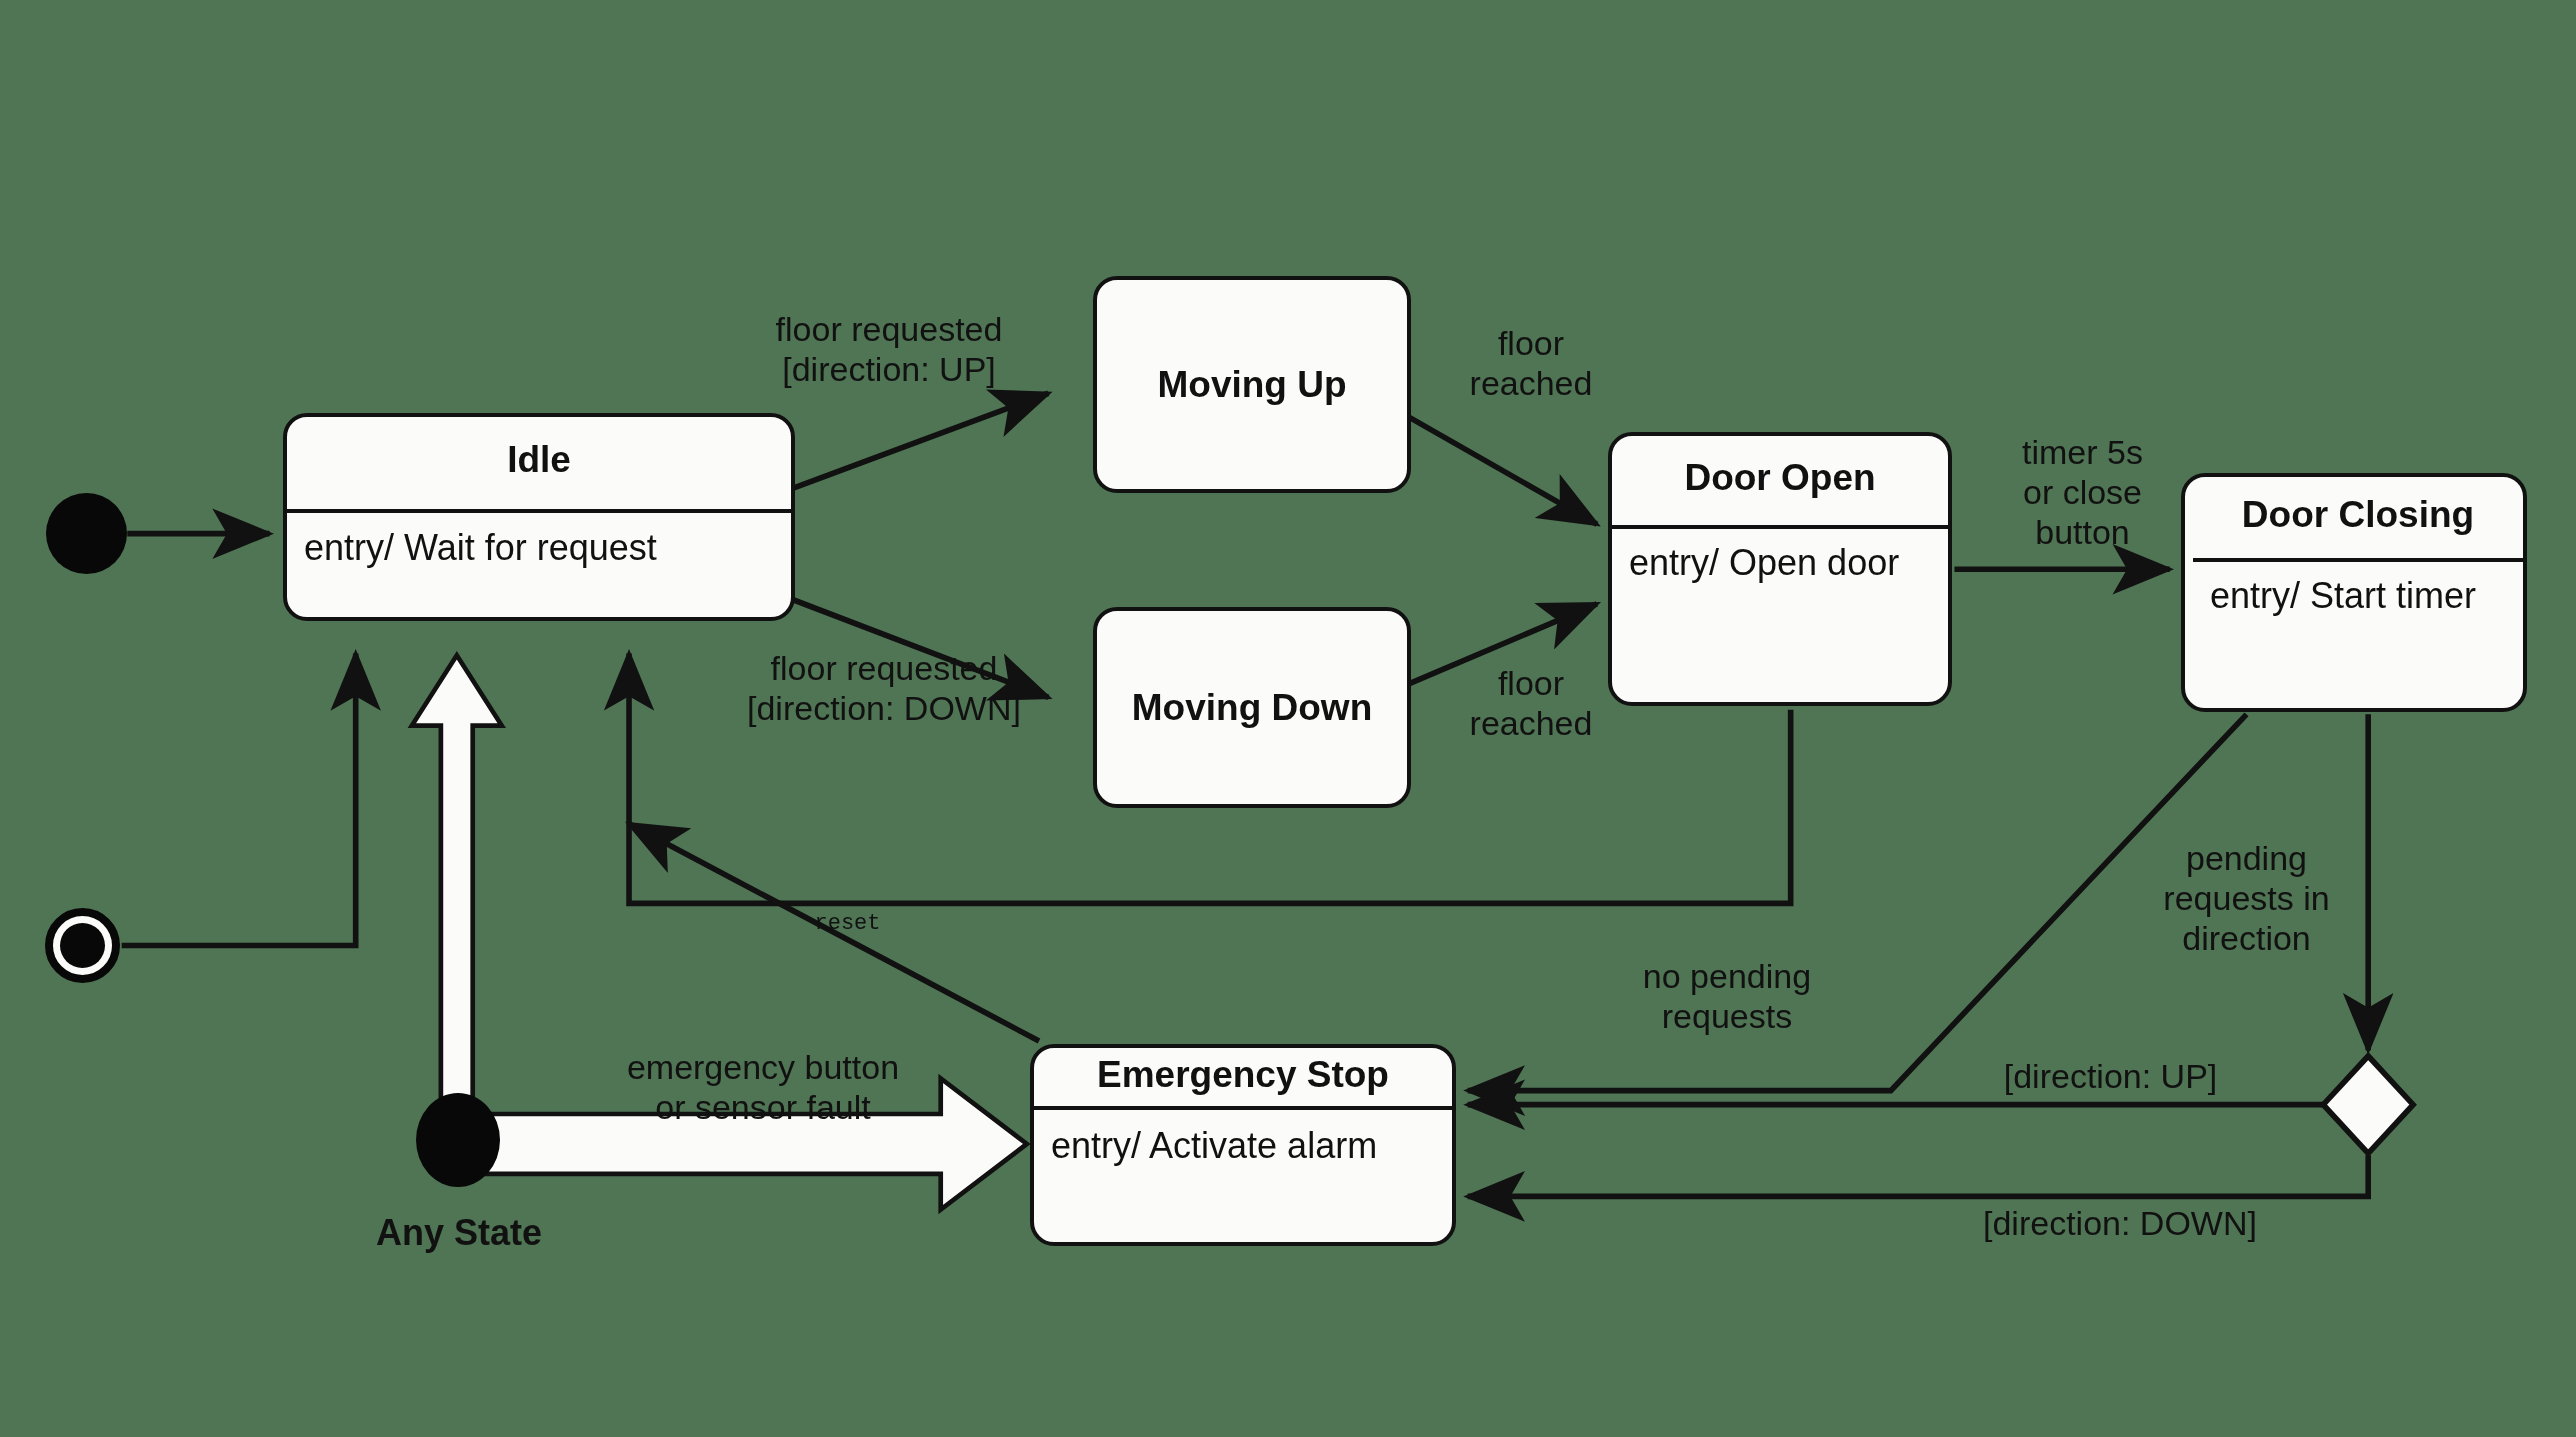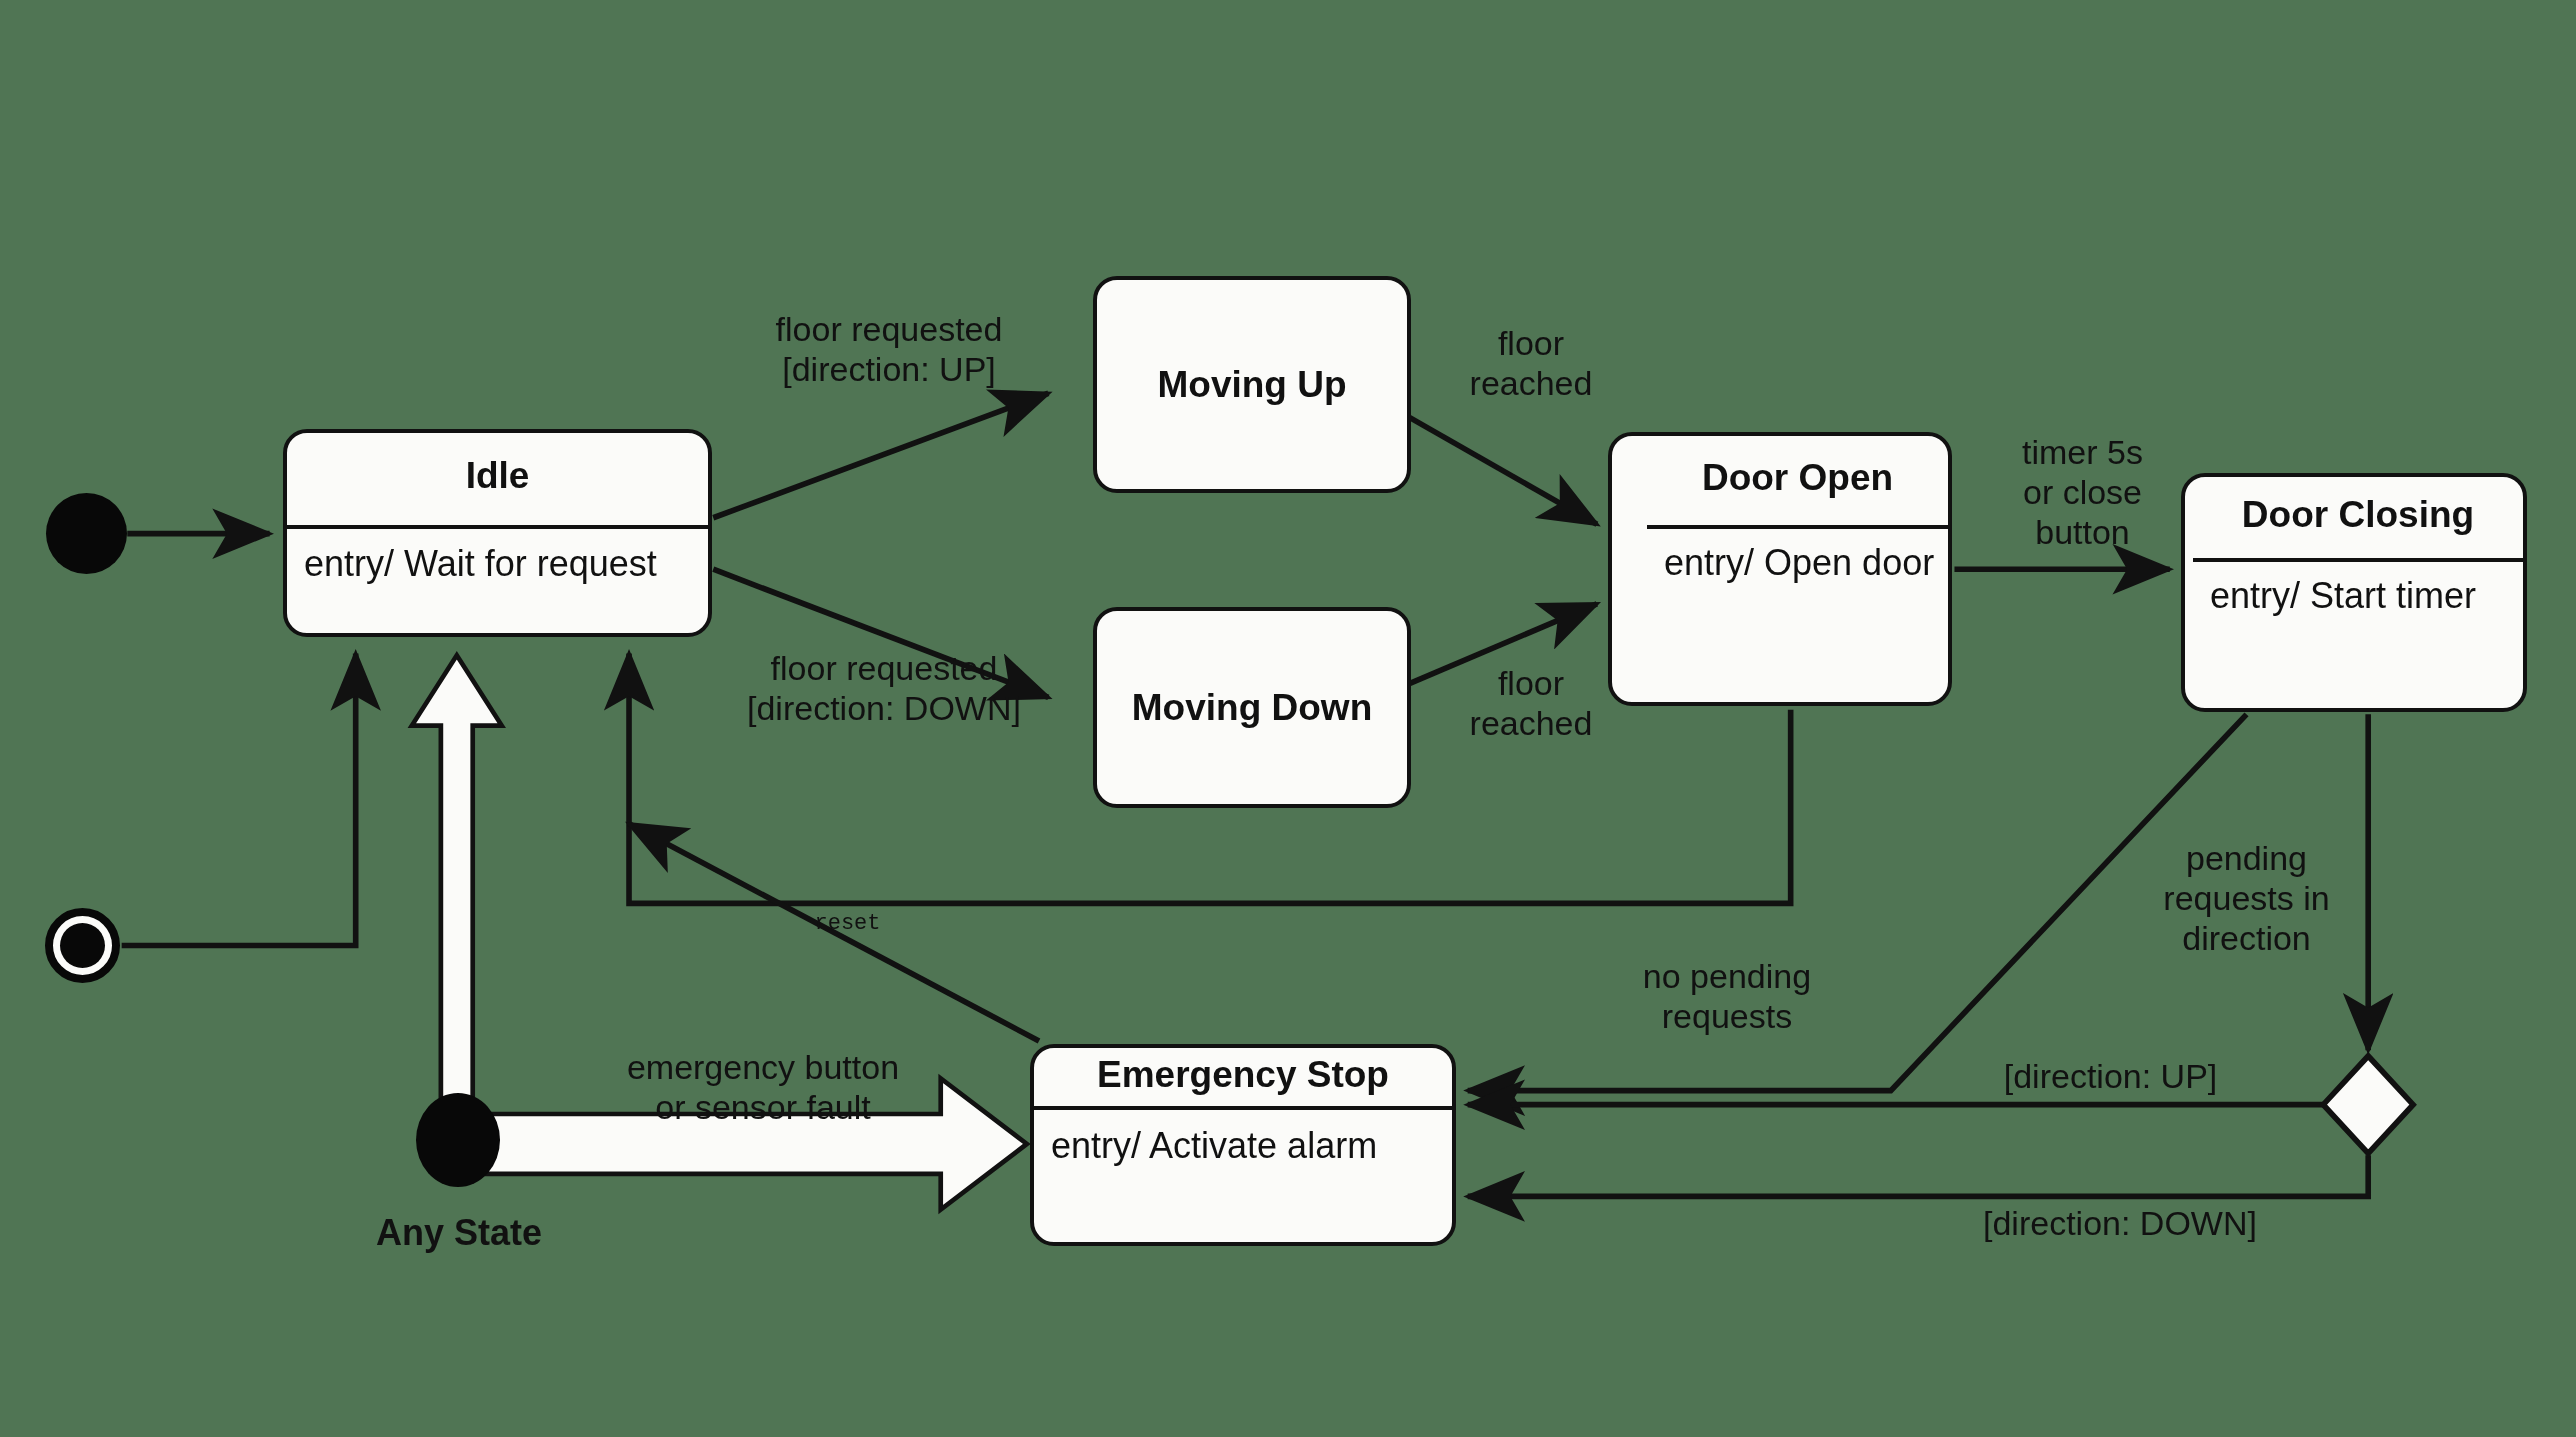--- a/index.html
+++ b/index.html
@@ -146,34 +146,34 @@
   <div class="initial-node" style="left:46px; top:493px; width:81px; height:81px;"></div>
 
   <div class="final-node" style="left:45px; top:908px; width:75px; height:75px;">
     <div class="inner"></div>
   </div>
 
   <div class="any-node" style="left:416px; top:1093px; width:84px; height:94px;"></div>
 
   <div class="any-label" style="left:356px; top:1212px; width:206px; font-size:36px;">Any State</div>
 
-  <div class="state compartmented" style="left:283px; top:429px; width:429px; height:208px;">
+  <div class="state compartmented" style="left:283px; top:413px; width:512px; height:208px;">
     <div class="title" style="font-size:37px; height:92px; line-height:86px;">Idle</div>
     <div class="body" style="font-size:36px; line-height:69px;">entry/ Wait for request</div>
   </div>
 
   <div class="state simple" style="left:1062px; top:276px; width:318px; height:217px;">
     <div class="title" style="font-size:37px;">Moving Up</div>
   </div>
 
   <div class="state simple" style="left:1062px; top:607px; width:318px; height:201px;">
     <div class="title" style="font-size:37px;">Moving Down</div>
   </div>
 
-  <div class="state compartmented" style="left:1608px; top:432px; width:344px; height:274px;padding-left:35px;">
+  <div class="state compartmented" style="left:1608px; top:432px; width:344px; height:274px;">
     <div class="title" style="font-size:37px; height:89px; line-height:83px;">Door Open</div>
     <div class="body" style="font-size:36px; line-height:67px;">entry/ Open door</div>
   </div>
 
   <div class="state compartmented" style="left:2181px; top:473px; width:346px; height:239px;padding-left:8px;">
     <div class="title" style="font-size:37px; height:81px; line-height:76px;">Door Closing</div>
     <div class="body" style="font-size:36px; line-height:67px;">entry/ Start timer</div>
   </div>
 
   <div class="state compartmented" style="left:1030px; top:1044px; width:426px; height:202px;">

